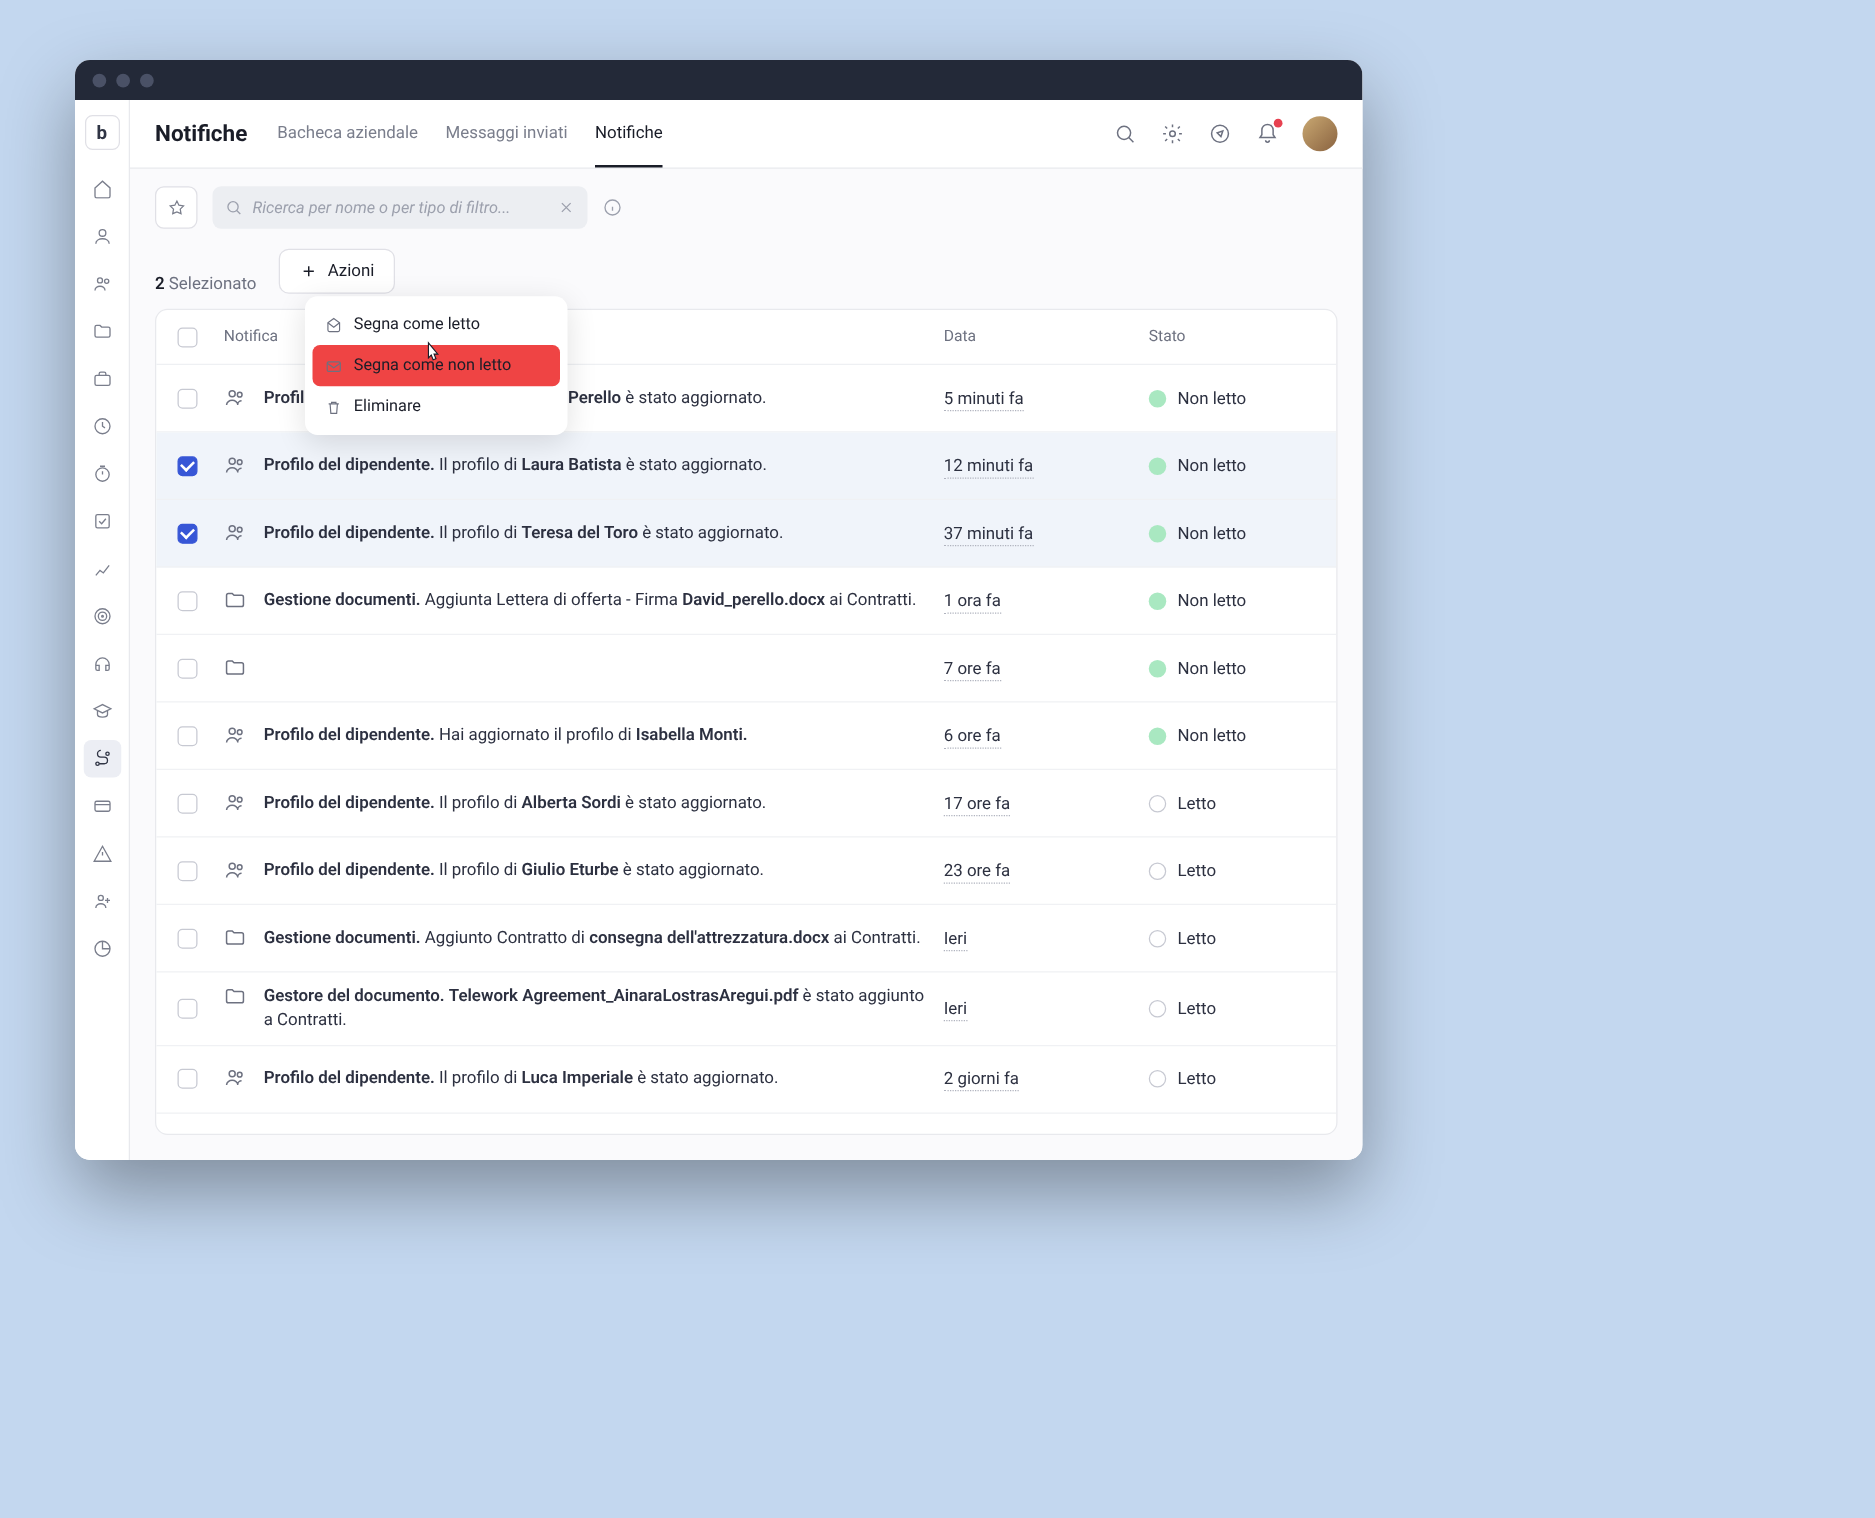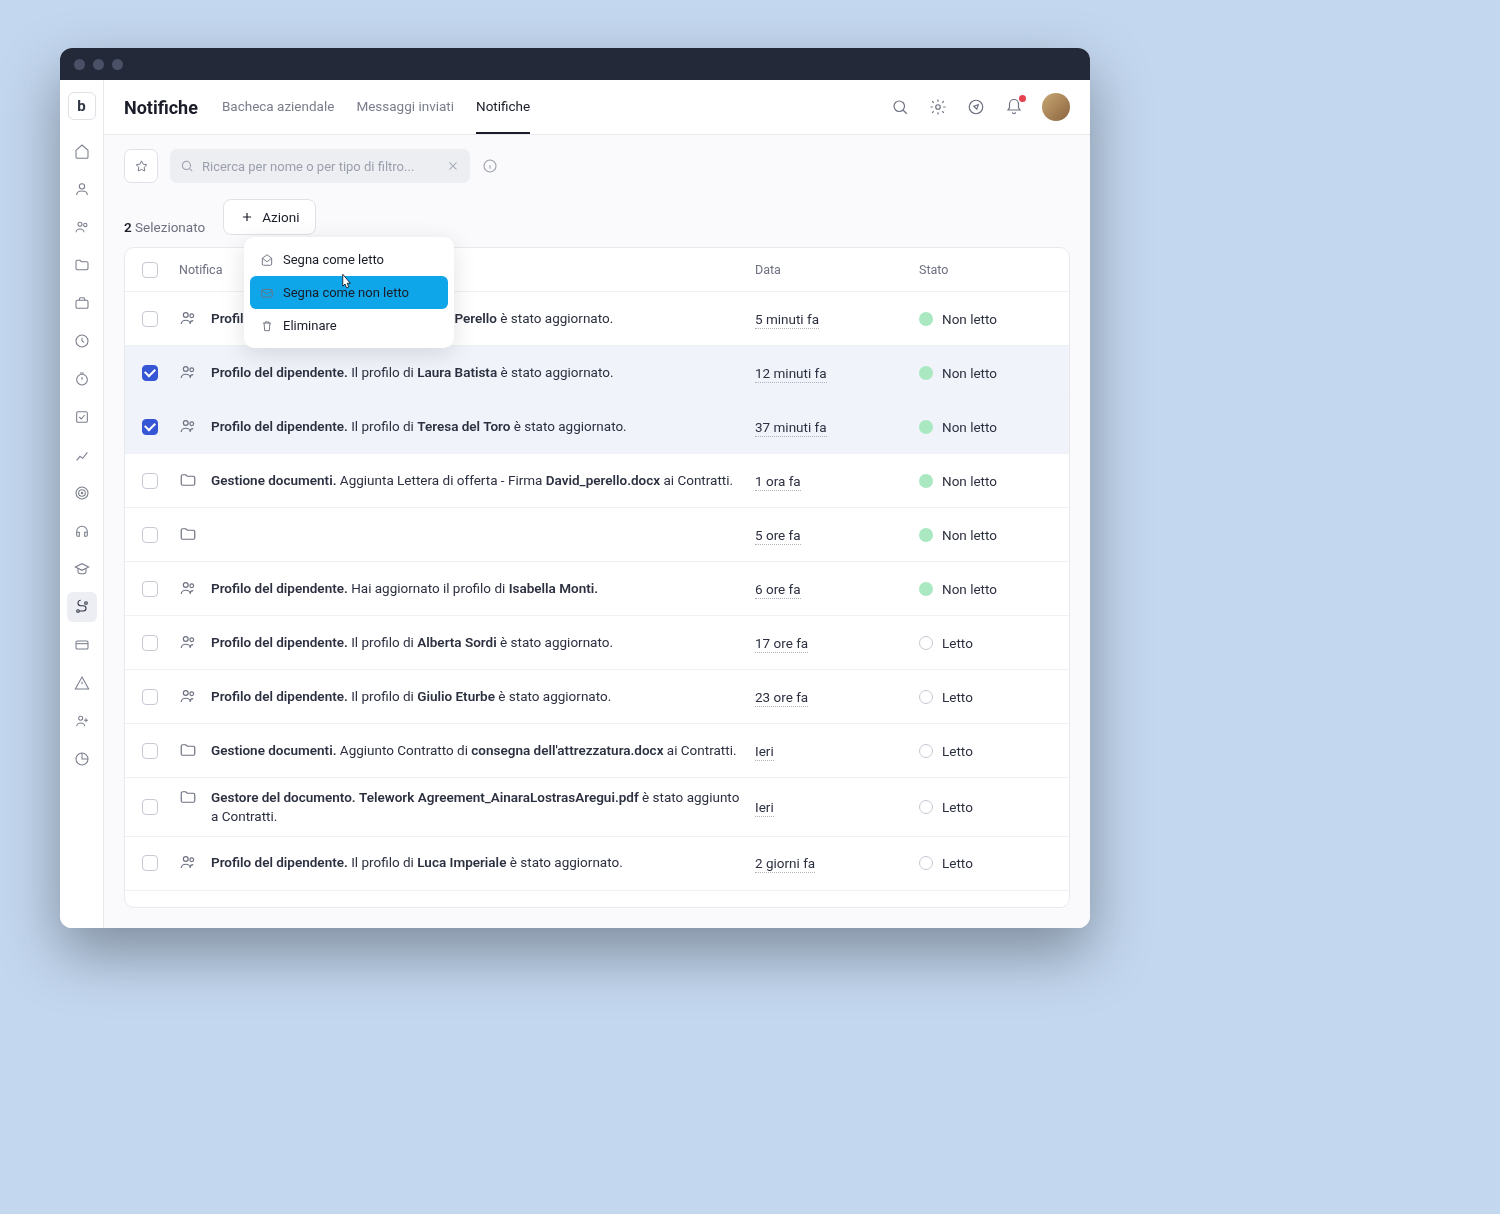--- a/index.html
+++ b/index.html
@@ -17,36 +17,36 @@
 .topbar { height:56px; background:#fff; border-bottom:1px solid #e8e9ed; display:flex; align-items:center; padding:0 20px; gap:24px; }
 .page-title { font-size:18px; font-weight:700; color:#1a1d28; }
 .tabs { display:flex; gap:22px; font-size:13.5px; }
 .tab { color:#7a7e8c; padding:18px 0; cursor:pointer; }
 .tab.active { color:#1a1d28; border-bottom:2px solid #1a1d28; }
 .top-actions { margin-left:auto; display:flex; align-items:center; gap:18px; color:#6d7180; }
 .top-actions .icon-btn { width:20px; height:20px; cursor:pointer; position:relative; display:flex; align-items:center; justify-content:center; }
 .top-actions svg { width:18px; height:18px; stroke:currentColor; fill:none; stroke-width:1.6; }
 .badge-dot { position:absolute; top:-2px; right:-2px; width:7px; height:7px; background:#e74150; border-radius:50%; }
 .avatar { width:28px; height:28px; border-radius:50%; background:linear-gradient(135deg,#c9a872,#8a6340); }
-.filterbar { padding:14px 20px 0; display:flex; align-items:center; gap:12px; }
+.filterbar { padding:14px 20px 0; display:flex; align-items:center; gap:12px;font-style:italic; }
 .star-box { width:34px; height:34px; border:1px solid #e0e0e6; border-radius:7px; display:flex; align-items:center; justify-content:center; color:#7a7e8c; background:#fff; }
 .star-box svg { width:15px; height:15px; stroke:currentColor; fill:none; stroke-width:1.6; }
 .searchbox { flex:0 0 300px; height:34px; background:#eceef2; border-radius:7px; display:flex; align-items:center; padding:0 10px; gap:8px; color:#9ca0ad; font-size:13px; }
 .searchbox svg { width:14px; height:14px; stroke:currentColor; fill:none; stroke-width:1.8; }
 .searchbox span.ph { flex:1; }
 .info-icon { color:#9ca0ad; display:flex; }
 .info-icon svg { width:16px; height:16px; stroke:currentColor; fill:none; stroke-width:1.6; }
 .selectionbar { padding:16px 20px 12px; display:flex; align-items:flex-end; gap:18px; position:relative; }
 .sel-count { font-size:13.5px; color:#6d7180; }
 .sel-count b { color:#1a1d28; font-weight:600; }
 .actions-btn { height:36px; padding:0 16px; background:#fff; border:1px solid #e0e0e6; border-radius:8px; display:flex; align-items:center; gap:8px; font-size:13.5px; color:#1a1d28; cursor:pointer; }
 .actions-btn svg { width:14px; height:14px; stroke:currentColor; fill:none; stroke-width:2; }
 .dropdown { position:absolute; top:54px; left:140px; width:210px; background:#fff; border-radius:10px; box-shadow:0 6px 24px rgba(0,0,0,0.12); padding:6px; z-index:5; }
 .dd-item { display:flex; align-items:center; gap:9px; padding:9px 10px; font-size:13px; color:#1a1d28; border-radius:6px; cursor:pointer; }
-.dd-item.hover { background:#0ea5e9; }
+.dd-item.hover { background:#ef4444; }
 .dd-item svg { width:14px; height:14px; stroke:#6d7180; fill:none; stroke-width:1.6; }
 .cursor { position:absolute; top:88px; left:232px; width:18px; height:20px; z-index:6; }
 .table { margin:0 20px 20px; background:#fff; border:1px solid #e8e9ed; border-radius:10px; overflow:hidden; }
 .thead { display:flex; height:44px; align-items:center; font-size:12.5px; color:#6d7180; border-bottom:1px solid #eef0f3; }
 .col-check { width:50px; display:flex; justify-content:center; }
 .col-notif { flex:1; padding-left:4px; }
 .col-date { width:164px; }
 .col-state { width:150px; }
 .checkbox { width:16px; height:16px; border:1.5px solid #c7c9d2; border-radius:4px; background:#fff; display:flex; align-items:center; justify-content:center; }
 .checkbox.checked { background:#3756d6; border-color:#3756d6; }
@@ -357,21 +357,21 @@
             </div>
             <div class="row">
               <div class="col-check">
                 <div class="checkbox"></div>
               </div>
               <div class="col-notif" style="display:flex;align-items:flex-start;">
                 <div class="row-icon"><svg viewBox="0 0 24 24">
                     <path d="M3 7a2 2 0 0 1 2-2h4l2 2h8a2 2 0 0 1 2 2v8a2 2 0 0 1-2 2H5a2 2 0 0 1-2-2z"></path>
                   </svg></div>
               </div>
-              <div class="date-cell"><span>5 ore fa</span></div>
+              <div class="date-cell"><span>7 ore fa</span></div>
               <div class="state-cell">
                 <div class="state-dot unread"></div>
                 <span>Non letto</span>
               </div>
             </div>
             <div class="row">
               <div class="col-check">
                 <div class="checkbox"></div>
               </div>
               <div class="col-notif" style="display:flex;align-items:flex-start;">

